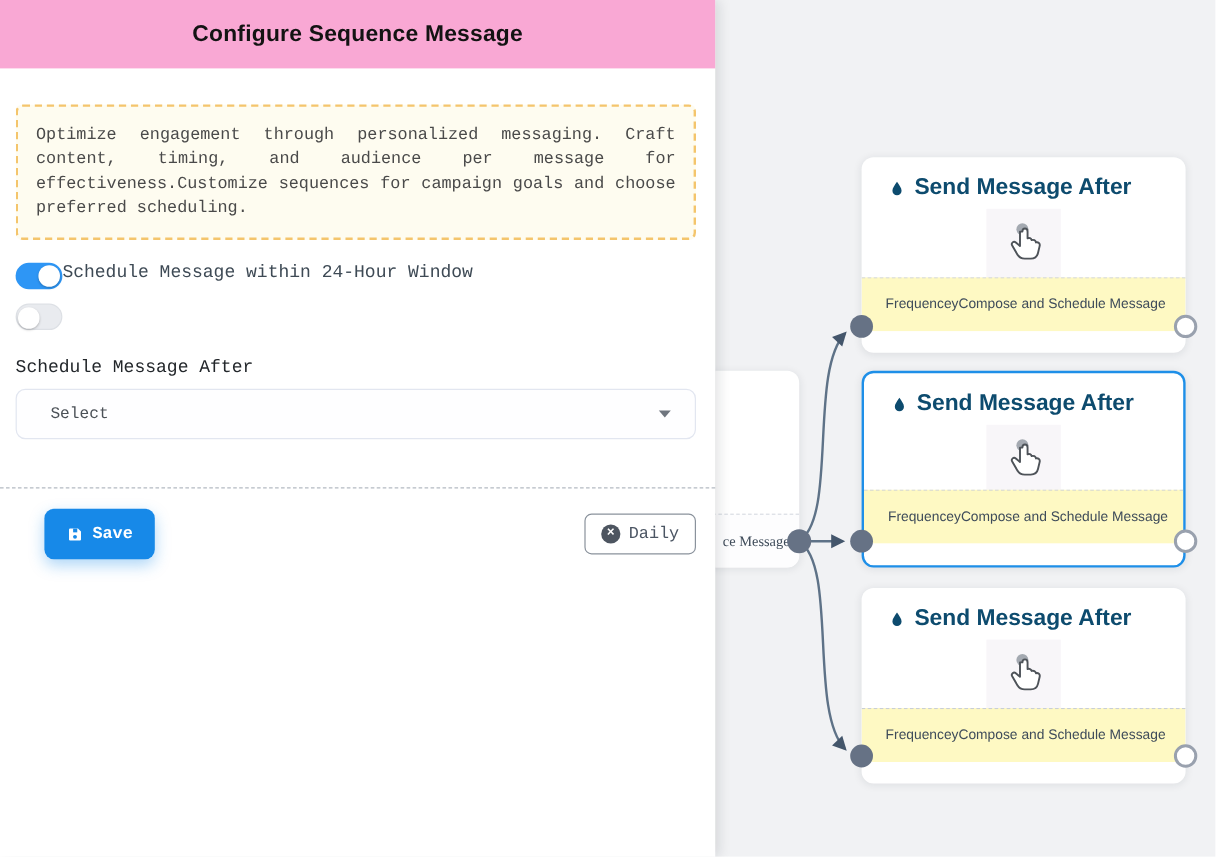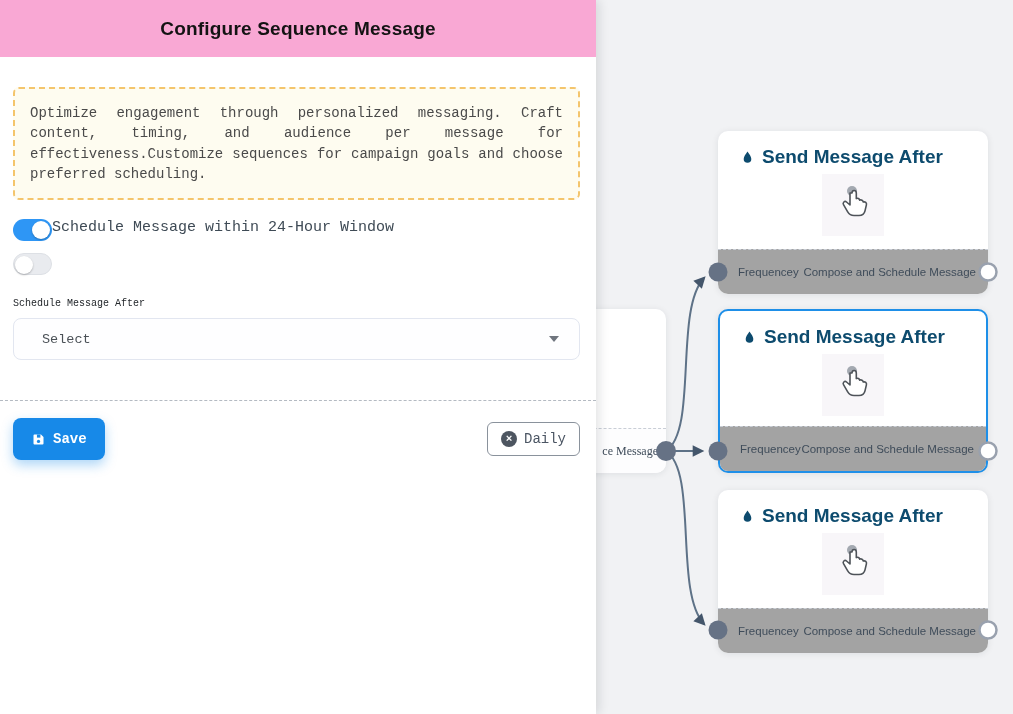--- a/index.html
+++ b/index.html
@@ -23,50 +23,50 @@
   .switch { position:relative; width:39px; height:22px; border-radius:11px; flex:0 0 auto; cursor:pointer; }
   .switch.on  { background:#2e96f5; }
   .switch.off { background:#e9ebef; border:1px solid #dde0e5; }
   .knob { position:absolute; top:2px; width:18px; height:18px; border-radius:50%; background:#fff;
           box-shadow:0 1px 2px rgba(0,0,0,.25); }
   .switch.on  .knob { right:2px; }
   .switch.off .knob { left:1px; top:1.5px; }
   .toggle-label { font-size:15px; color:#3e4a55; }
   .toggle-label.muted { color:#7b838f; }
 
-  .field-label { margin-top:23px; font-size:10px; color:#23272b; }
+  .field-label { margin-top:23px; font-size:15px; color:#23272b; }
   .select-box { margin-top:9px; height:42px; border:1px solid #e2e6f0; border-radius:8px; background:#fefeff;
                 display:flex; align-items:center; justify-content:space-between; padding:0 20px 0 28px; cursor:pointer;gap:39px; }
   .select-value { font-size:13.5px; color:#4b5157; }
   .caret-down { width:0; height:0; border-left:5px solid transparent; border-right:5px solid transparent;
                 border-top:6px solid #6f757e; }
 
   .divider { margin:40px -16px 0 -13px; border-top:1px dashed #b4bac2; }
   .actions { display:flex; align-items:center; justify-content:space-between; padding:17px 0 0; }
   .btn-save { display:flex; align-items:center; gap:7px; background:#1789e8; color:#fff; font-weight:bold;
               font-size:14px; border:none; border-radius:8px; padding:0 18px; height:42px; cursor:pointer;
-              box-shadow:0 5px 12px rgba(23,137,232,.35); font-family:inherit; }
+              box-shadow:0 5px 12px rgba(23,137,232,.35); font-family:inherit;margin-left:24px; }
   .btn-close { display:flex; align-items:center; gap:7px; background:#fff; color:#4b5563; font-size:14px;
                border:1px solid #8a929c; border-radius:6px; padding:0 13px; height:34px; cursor:pointer;
                font-family:inherit; }
   .x-circle { width:16px; height:16px; border-radius:50%; background:#4d5560; color:#fff; font-size:11px;
               line-height:16px; text-align:center; font-weight:bold; }
 
   
   .canvas { position:absolute; left:596px; top:0; width:417px; height:714px; background:#f1f2f4; overflow:hidden; }
   .flow-card { position:absolute; left:122px; width:270px; height:163px; background:#fff; border-radius:10px;
                box-shadow:0 1px 7px rgba(25,30,40,.09); z-index:1; }
   .flow-card.selected { border:2px solid #1e8fe8; height:164px; }
   .node-title { display:flex; align-items:center; gap:7px; padding:15px 0 0 22px;
                 font-size:19px; font-weight:bold; color:#0d4b6e; }
   .cursor-tile { width:62px; height:62px; margin:6px auto 0; background:#f8f6f9; display:flex;
                  align-items:center; justify-content:center; }
-  .node-footer { position:absolute; left:0; right:0; bottom:0; height:45px; background:#a3a3a3;
+  .node-footer { position:absolute; left:0; right:0; bottom:18px; height:45px; background:#fef9c3;
                  border-top:1px dashed #c9ced6; border-radius:0 0 10px 10px;
-                 display:flex; align-items:center; justify-content:space-between; padding:0 12px 0 20px; }
+                 display:flex; align-items:center; padding:0 12px 0 20px; }
   .flow-card.selected .node-footer { border-radius:0 0 8px 8px; }
   .node-footer span { font-size:11.5px; color:#3f4c5a; }
   .source-card { position:absolute; left:-141px; top:309px; width:211px; height:164px; background:#fff;
                  border-radius:10px; box-shadow:0 1px 7px rgba(25,30,40,.09); z-index:1; }
   .source-footer { position:absolute; left:0; right:0; bottom:0; height:45px; background:#fdfdfe;
                    border-top:1px dashed #c9ced6; border-radius:0 0 10px 10px;
                    display:flex; align-items:center; justify-content:flex-end; padding-right:8px; }
   .source-footer span { font-size:12px; color:#3f4c5a;font-family:Liberation Serif, serif; }
   .edges-svg { position:absolute; left:0; top:0; z-index:2; pointer-events:none; }
   .edges-svg .handle { pointer-events:auto; cursor:crosshair; }

